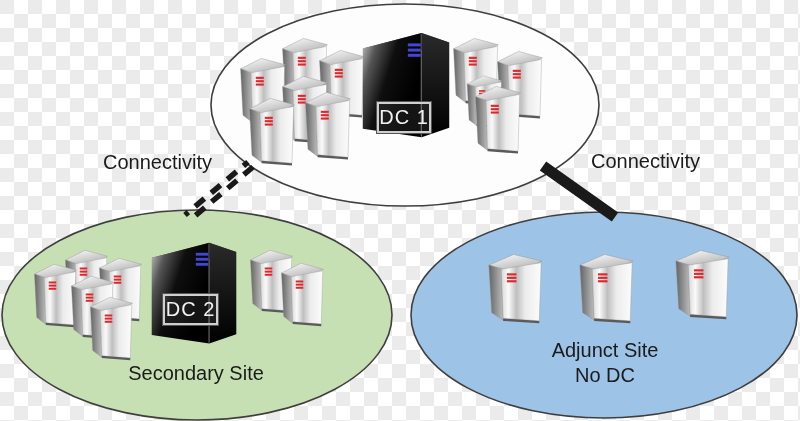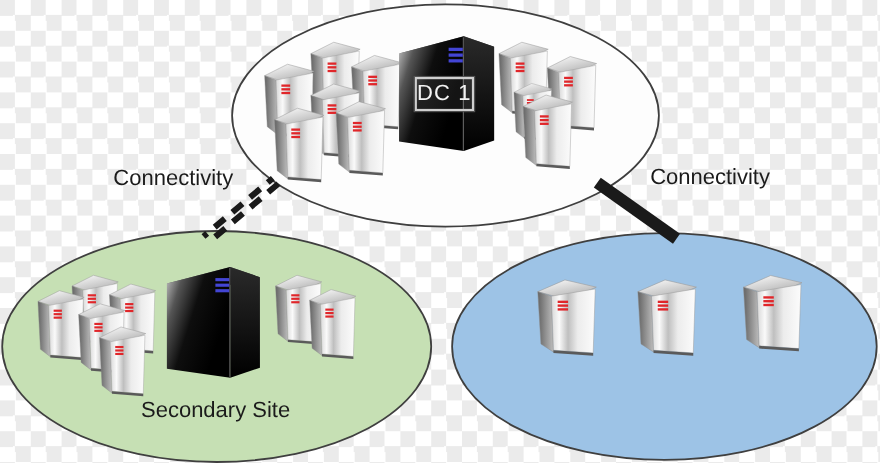--- a/index.html
+++ b/index.html
@@ -135,24 +135,27 @@
       <use href="#tower" transform="translate(280,261) scale(0.75)"></use>
     </g>
 
     <g>
       <use href="#tower" transform="translate(487,252) scale(0.95,0.82)"></use>
       <use href="#tower" transform="translate(578,252) scale(0.95,0.82)"></use>
       <use href="#tower" transform="translate(674,248) scale(0.95,0.82)"></use>
     </g>
   </svg>
 
-  <div class="dc-badge" style="left:377px; top:70px; width:54px; height:31px;">DC 1</div>
+  <div class="dc-badge" style="left:377px; top:102px; width:54px; height:31px;">DC 1</div>
+  <div class="dc-badge" style="left:163px; top:294px; width:55px; height:31px;">DC 2</div>
 
   <div class="lbl" style="left:93px; top:361px; width:206px;">Secondary Site</div>
   <div class="lbl" style="left:502px; top:338px; width:206px;">
+    <span>Adjunct Site</span>
+    <span>No DC</span>
   </div>
 
   <div class="lbl" style="left:55px; top:150px; width:205px;">
     <span>Connectivity</span>
   </div>
   <div class="lbl" style="left:543px; top:149px; width:205px;">
     <span>Connectivity</span>
   </div>
 
 </div>

